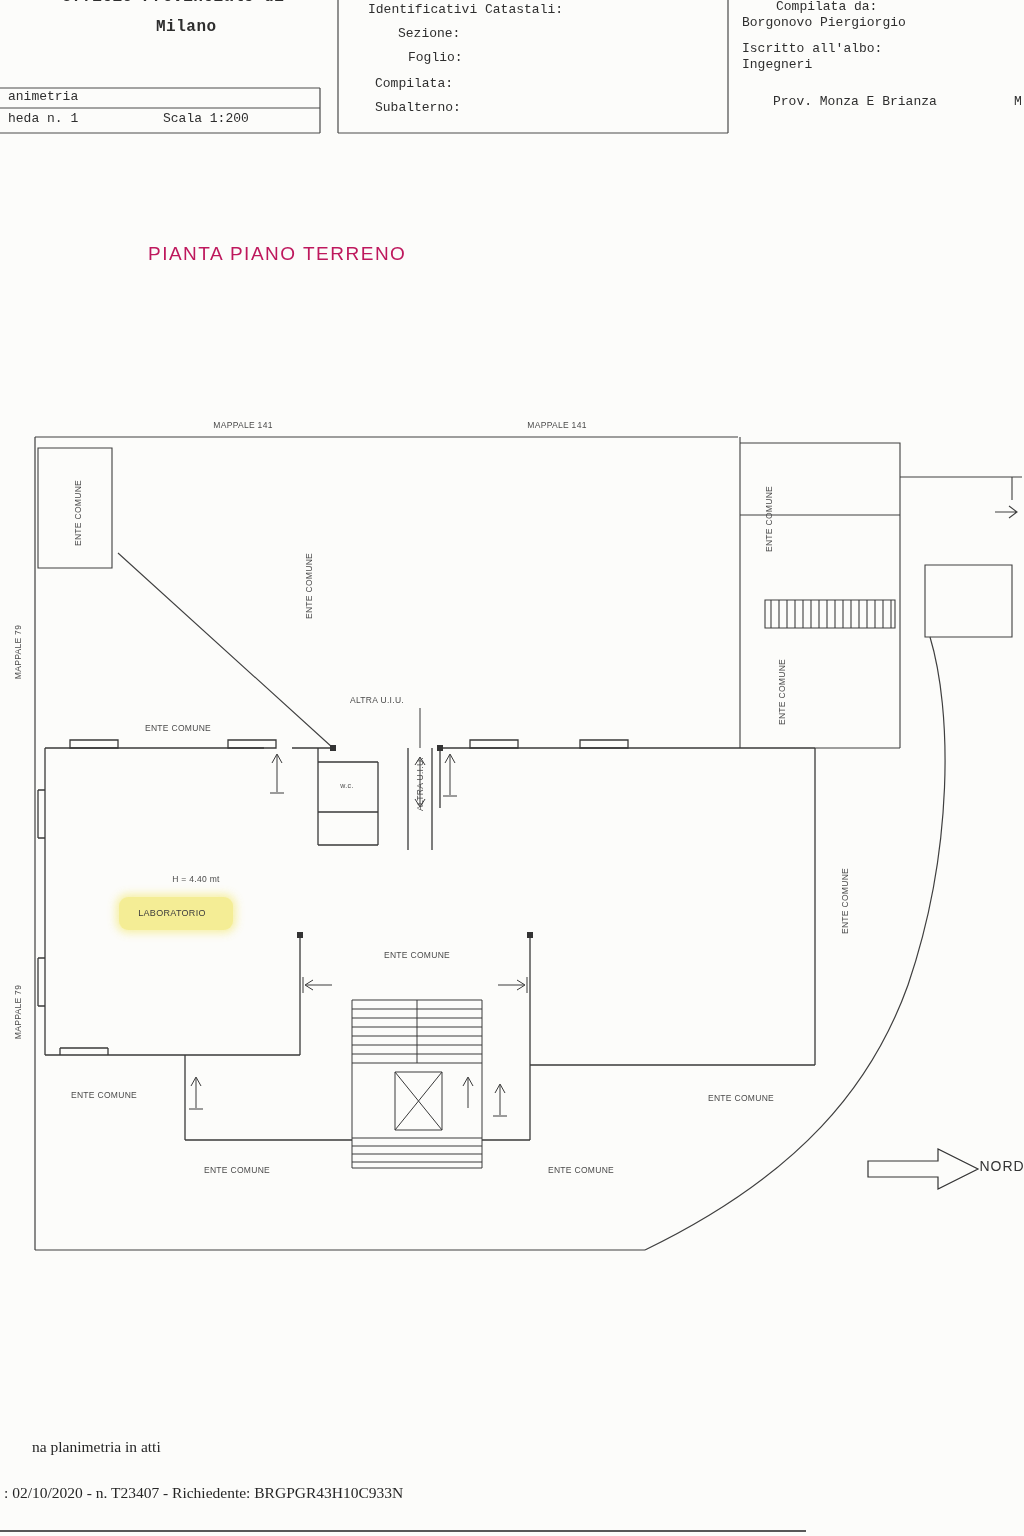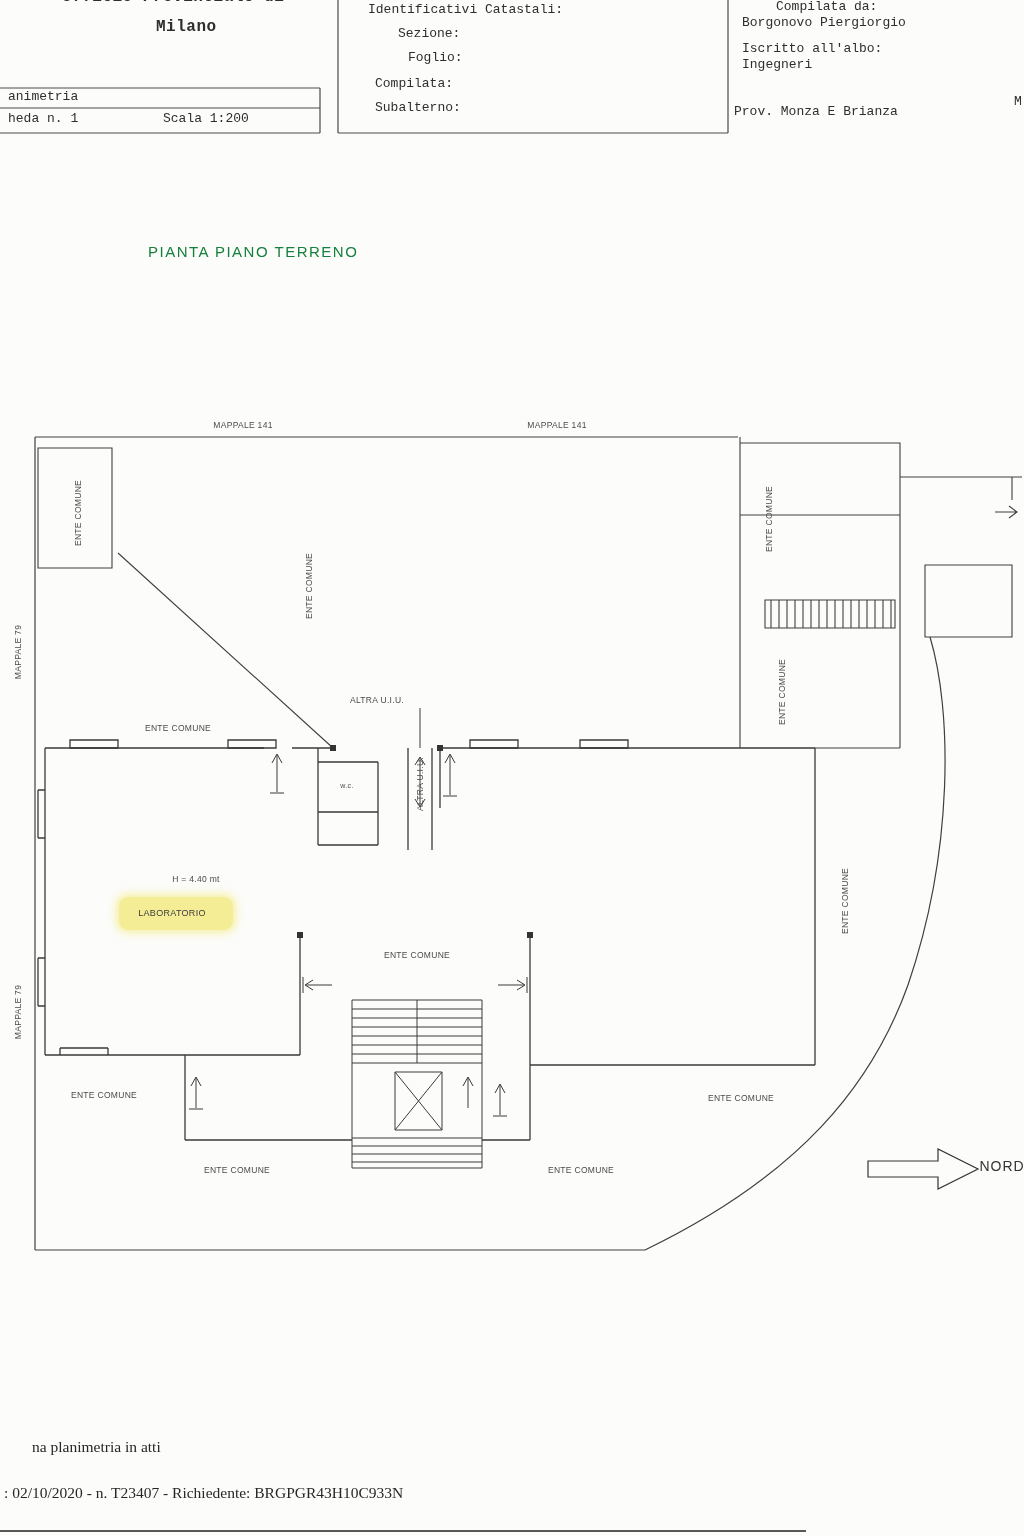--- a/index.html
+++ b/index.html
@@ -4,21 +4,21 @@
 <style>
   html,body{margin:0;padding:0;background:#e8e8e8;}
   .page{position:relative;width:1024px;height:1536px;background:#fcfcfa;overflow:hidden;
         font-family:"Liberation Sans",sans-serif;color:#303030;}
   .lbl,.lblL{position:absolute;white-space:nowrap;line-height:1.15;}
   .lbl{transform:translate(-50%,-50%);}
   .lbl.rot{transform:translate(-50%,-50%) rotate(-90deg);}
   .mono{font-family:"Liberation Mono",monospace;font-size:13px;color:#2e2e2e;}
   .mono.big{font-size:16px;font-weight:bold;letter-spacing:.5px;padding-left:16px;}
   .serif{font-family:"Liberation Serif",serif;font-size:15.5px;color:#262626;}
-  .title{font-family:"Liberation Sans",sans-serif;font-size:15px;letter-spacing:1.5px;color:#15803d;}
+  .title{font-family:"Liberation Sans",sans-serif;font-size:19px;letter-spacing:1.5px;color:#be185d;}
   .plan-lbl{font-size:8.5px;color:#4a4a4a;letter-spacing:.3px;}
   .plan-lbl.tiny{font-size:7px;}
   .plan-lbl.room{font-size:9px;color:#3c3c3c;}
   .nord{font-size:14px;color:#333;letter-spacing:1px;}
   .hl{position:absolute;background:#f3ea7d;opacity:.8;border-radius:9px;
       box-shadow:0 0 9px 3px rgba(243,234,125,.85);z-index:1;}
   svg.linework{position:absolute;left:0;top:0;z-index:2;}
   .lbl,.lblL{z-index:3;}
 </style>
 </head>
@@ -108,21 +108,21 @@
   <div class="lblL mono" style="left:368px;top:3px;">Identificativi Catastali:</div>
   <div class="lblL mono" style="left:398px;top:27px;">Sezione:</div>
   <div class="lblL mono" style="left:408px;top:51px;">Foglio:</div>
   <div class="lblL mono" style="left:375px;top:77px;">Compilata:</div>
   <div class="lblL mono" style="left:375px;top:101px;">Subalterno:</div>
 
   <div class="lblL mono" style="left:776px;top:0px;text-align:center;">Compilata da:</div>
   <div class="lblL mono" style="left:742px;top:16px;">Borgonovo Piergiorgio</div>
   <div class="lblL mono" style="left:742px;top:42px;">Iscritto all'albo:</div>
   <div class="lblL mono" style="left:742px;top:58px;">Ingegneri</div>
-  <div class="lblL mono" style="left:734px;top:95px;margin-top:10px;">Prov. Monza E Brianza</div>
+  <div class="lblL mono" style="left:773px;top:95px;">Prov. Monza E Brianza</div>
   <div class="lblL mono" style="left:1014px;top:95px;">M</div>
 
   <div class="lblL title" style="left:148px;top:243px;">PIANTA PIANO TERRENO</div>
 
   <div class="lbl plan-lbl" style="left:243px;top:426px;">MAPPALE 141</div>
   <div class="lbl plan-lbl" style="left:557px;top:426px;">MAPPALE 141</div>
   <div class="lbl plan-lbl rot" style="left:19px;top:652px;">MAPPALE 79</div>
   <div class="lbl plan-lbl rot" style="left:19px;top:1012px;">MAPPALE 79</div>
 
   <div class="lbl plan-lbl rot" style="left:79px;top:513px;">ENTE COMUNE</div>

